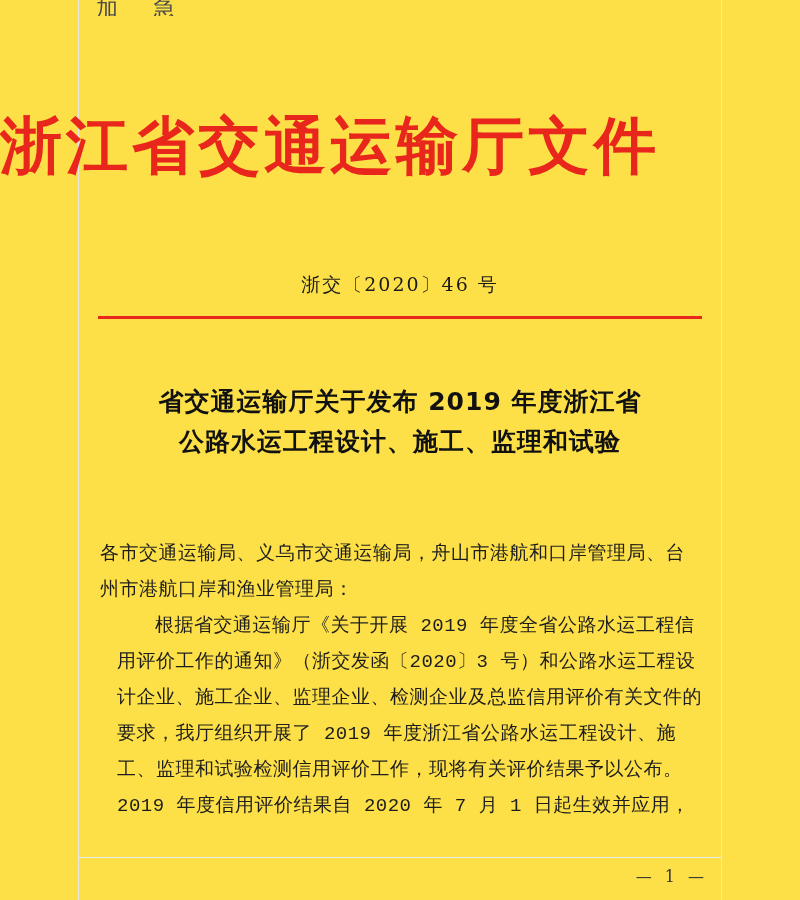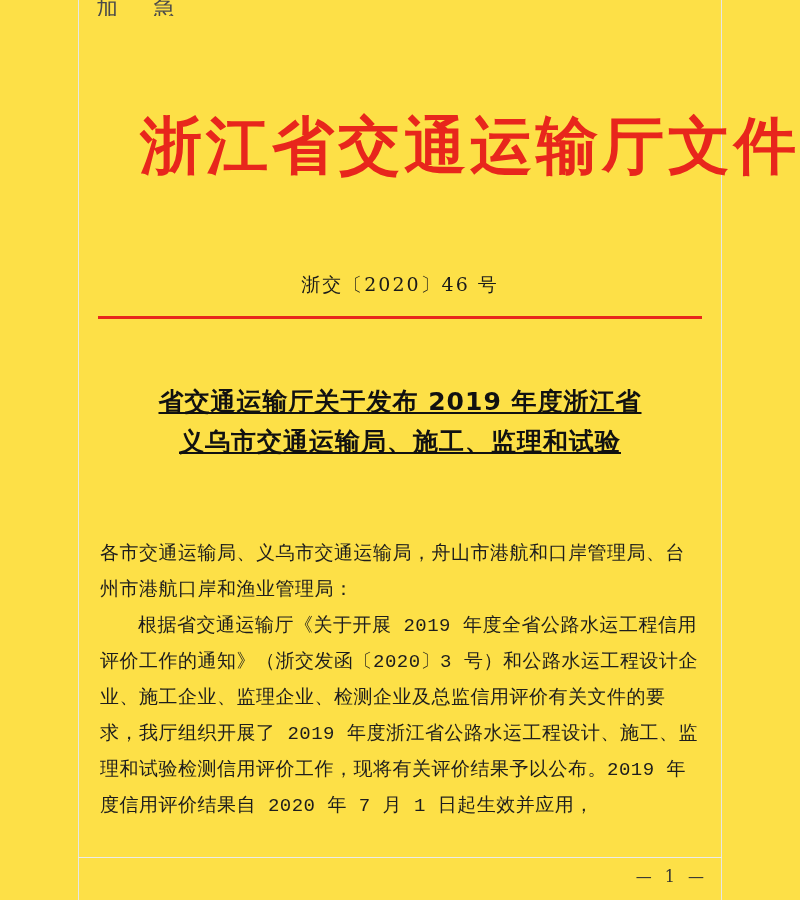--- a/index.html
+++ b/index.html
@@ -46,21 +46,21 @@
     white-space: nowrap;
     height: 22px;
     overflow: hidden;
   }
 
   .masthead {
     position: absolute;
     top: 104px;
     left: 0;
     width: 800px;
-    text-align: right;
+    text-align: left;
     color: #e8261c;
     font-size: 62px;
     font-weight: bold;
     letter-spacing: 4px;
     font-family: "DejaVu Sans", "Liberation Sans", sans-serif;
     white-space: nowrap;
   }
 
   .doc-number {
     position: absolute;
@@ -88,35 +88,35 @@
     left: 120px;
     width: 560px;
     text-align: center;
     font-size: 25px;
     font-weight: bold;
     line-height: 40px;
     letter-spacing: 1px;
     color: #111;
     font-family: "DejaVu Sans", "Liberation Sans", sans-serif;
   }
-  .title .line { display: block; white-space: nowrap; text-decoration: underline; }
+  .title .line { display: block; white-space: nowrap; }
 
   .body-text {
     position: absolute;
     top: 536px;
     left: 100px;
     width: 604px;
     font-size: 19px;
     line-height: 36px;
     letter-spacing: 0.5px;
     color: #1d1d1d;
     font-family: Liberation Mono, monospace;
   }
   .body-text p { margin: 0; }
-  .body-text p.indent { text-indent: 38px; }
+  .body-text p.indent { text-indent: 38px; margin-left: 17px; }
 
   .page-number {
     position: absolute;
     bottom: 14px;
     right: 92px;
     font-size: 16px;
     letter-spacing: 4px;
     color: #333;
   }
 
@@ -140,21 +140,21 @@
   <div class="top-fragment">加 急</div>
 
   <div class="masthead">浙江省交通运输厅文件</div>
 
   <div class="doc-number">浙交〔2020〕46 号</div>
 
   <div class="red-rule"></div>
 
   <div class="title">
     <span class="line">省交通运输厅关于发布 2019 年度浙江省</span>
-    <span class="line">义乌市交通运输局、施工、监理和试验</span>
+    <span class="line">公路水运工程设计、施工、监理和试验</span>
   </div>
 
   <div class="body-text">
     <p>各市交通运输局、义乌市交通运输局，舟山市港航和口岸管理局、台州市港航口岸和渔业管理局：</p>
     <p class="indent">根据省交通运输厅《关于开展 2019 年度全省公路水运工程信用评价工作的通知》（浙交发函〔2020〕3 号）和公路水运工程设计企业、施工企业、监理企业、检测企业及总监信用评价有关文件的要求，我厅组织开展了 2019 年度浙江省公路水运工程设计、施工、监理和试验检测信用评价工作，现将有关评价结果予以公布。2019 年度信用评价结果自 2020 年 7 月 1 日起生效并应用，</p>
   </div>
 
   <div class="bottom-rule"></div>
 
   <div class="page-number">— 1 —</div>

